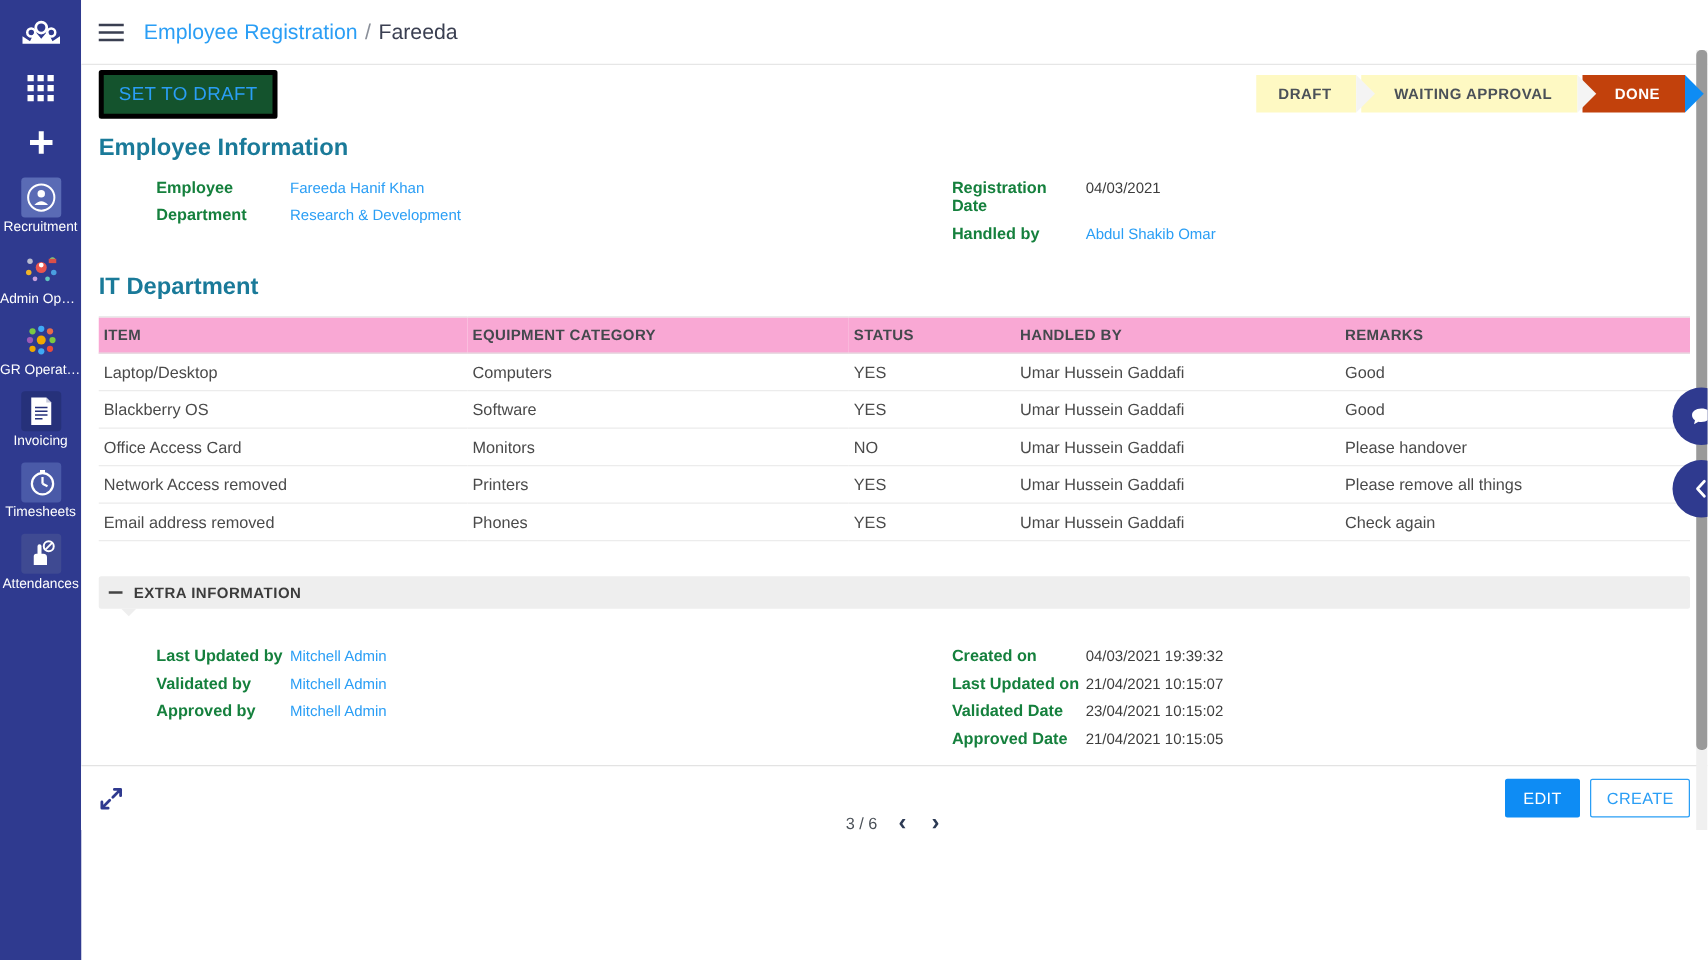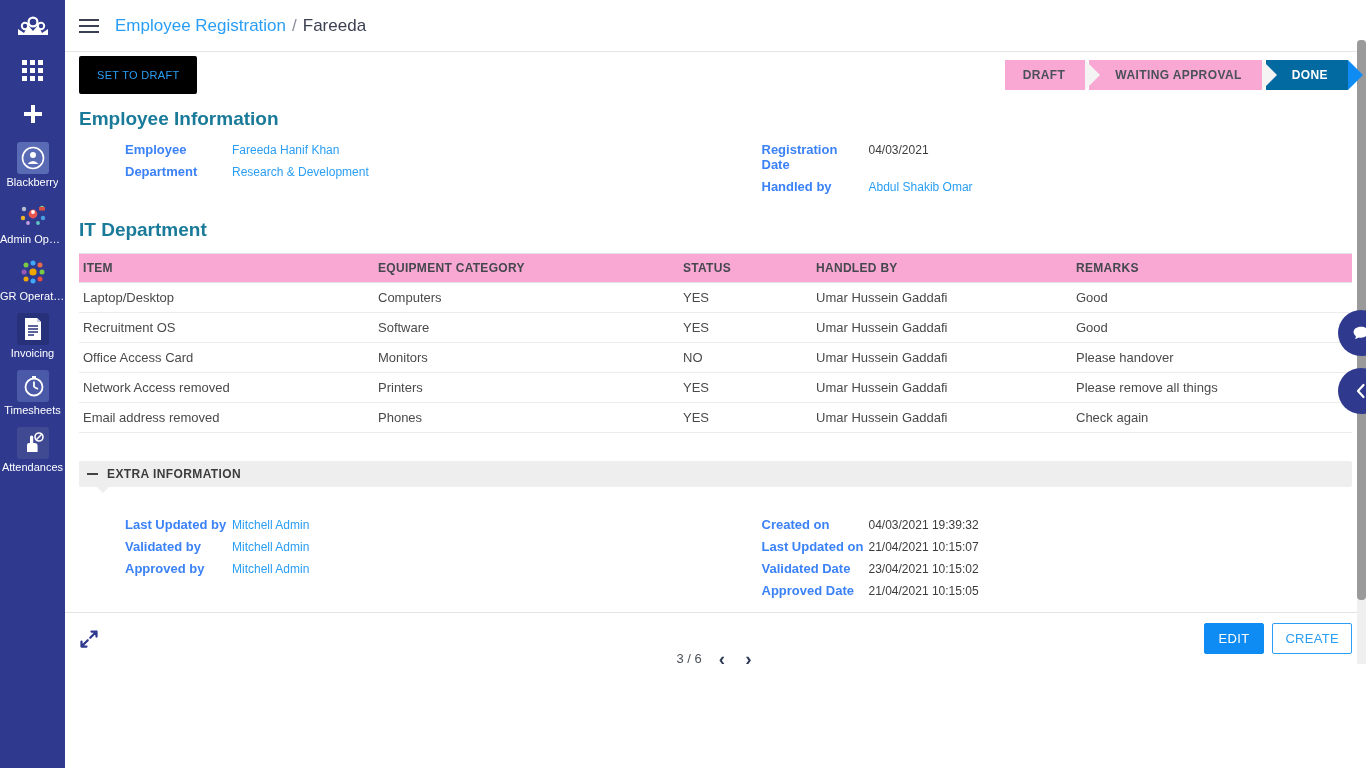--- a/index.html
+++ b/index.html
@@ -63,52 +63,52 @@
   .crumb-sep { color: #8a8f99; font-size: 17px; margin: 0 6px; }
   .crumb-cur { color: #3a3f51; font-size: 17px; }
 
   
   .ctrlpanel {
     height: 46px; flex: 0 0 46px;
     display: flex; align-items: center; justify-content: space-between;
     padding: 0 14px 0 14px;
   }
   .btn-draft {
-    border: 6px solid #000000; color: #2a9ef5; background: #000000;
-    font-size: 11px; letter-spacing: .3px;
+    border: 4px solid #000000; color: #2a9ef5; background: #14532d;
+    font-size: 15px; letter-spacing: .3px;
     padding: 7px 12px; border-radius: 2px; cursor: pointer;
     font-family: "Liberation Sans", sans-serif;
   }
   .statusbar { display: flex; align-items: stretch; height: 30px; }
   .st {
     position: relative; display: flex; align-items: center;
     padding: 0 20px 0 26px;
-    background: #f9a8d4; color: #4b5158;
+    background: #fef9c3; color: #4b5158;
     font-size: 12px; font-weight: bold; letter-spacing: .4px;
     margin-right: 4px; cursor: pointer;
   }
   .st:first-child { padding-left: 18px; }
   .st:after {
     content: ""; position: absolute; right: -15px; top: 0;
     border-top: 15px solid transparent; border-bottom: 15px solid transparent;
     border-left: 15px solid #f4f4f4; z-index: 2;
   }
-  .st.active { background: #0369a1; color: #fff; }
+  .st.active { background: #c2410c; color: #fff; }
   .st.active:after { border-left-color: #0e8cf4; }
 
   
   .sheet { flex: 1; overflow: hidden; position: relative; padding: 0 14px; }
 
   .sec-title { color: #1a7a99; font-size: 19px; font-weight: bold; margin: 10px 0 12px 0; }
   .sec-title.it { margin-top: 18px; }
 
   .grp { display: flex; }
   .grp-col { width: 50%; }
   .frow { display: flex; align-items: baseline; margin-bottom: 7px; }
-  .flbl { width: 153px; flex: 0 0 153px; font-size: 13px; font-weight: bold; color: #3b82f6; padding-left: 46px; }
+  .flbl { width: 153px; flex: 0 0 153px; font-size: 13px; font-weight: bold; color: #15803d; padding-left: 46px; }
   .fval { font-size: 12px; color: #3c3c3c; }
   .fval.link { color: #2a9ef5; cursor: pointer; }
 
   
   table.o2m { width: 100%; border-collapse: collapse; table-layout: fixed; }
   table.o2m thead th {
     text-align: left; font-size: 12px; font-weight: bold; color: #44484d;
     letter-spacing: .3px; padding: 7px 4px 7px 4px;
     background: #f9a8d4;
     border-top: 1px solid #e3e3e3; border-bottom: 1px solid #e3e3e3;
@@ -229,21 +229,21 @@
       </div>
 
     <div class="app-item">
       <span class="app-ico" style="background:#5a6bb5;">
         <svg width="26" height="26" viewBox="0 0 26 26">
           <circle cx="13" cy="13" r="10.5" fill="none" stroke="#fff" stroke-width="1.6"></circle>
           <circle cx="13" cy="10" r="3" fill="#fff"></circle>
           <path d="M7.5 19 q5.5 -6 11 0 Z" fill="#fff"></path>
         </svg>
       </span>
-      <span class="app-label">Blackberry</span>
+      <span class="app-label">Recruitment</span>
     </div>
 
     <div class="app-item">
       <span class="app-ico">
         <svg width="28" height="26" viewBox="0 0 28 26">
           <circle cx="14" cy="12" r="4.4" fill="#e8554e"></circle>
           <circle cx="14" cy="10" r="1.9" fill="#fff"></circle>
           <circle cx="5" cy="7" r="2.2" fill="#b8bcd0"></circle>
           <circle cx="23" cy="6" r="2.2" fill="#7fcf7a"></circle>
           <circle cx="4" cy="16" r="2.2" fill="#f0b429"></circle>
@@ -376,21 +376,21 @@
         </thead>
         <tbody>
           <tr>
             <td>Laptop/Desktop</td>
             <td>Computers</td>
             <td>YES</td>
             <td>Umar Hussein Gaddafi</td>
             <td>Good</td>
           </tr>
           <tr>
-            <td>Recruitment OS</td>
+            <td>Blackberry OS</td>
             <td>Software</td>
             <td>YES</td>
             <td>Umar Hussein Gaddafi</td>
             <td>Good</td>
           </tr>
           <tr>
             <td>Office Access Card</td>
             <td>Monitors</td>
             <td>NO</td>
             <td>Umar Hussein Gaddafi</td>

